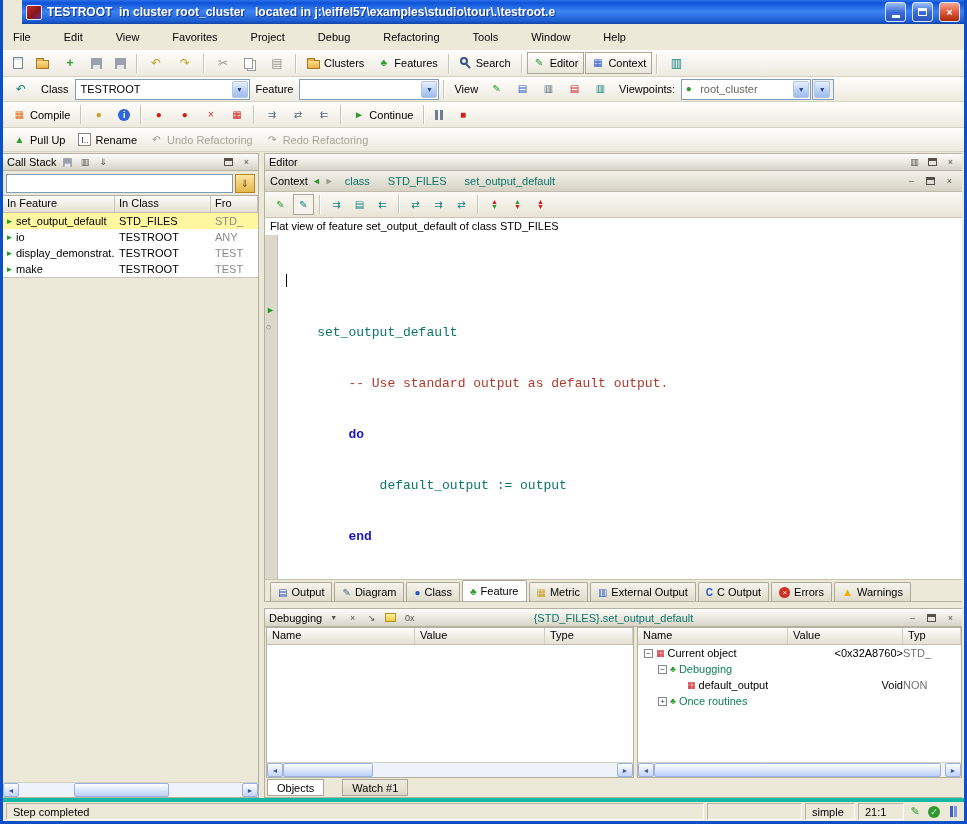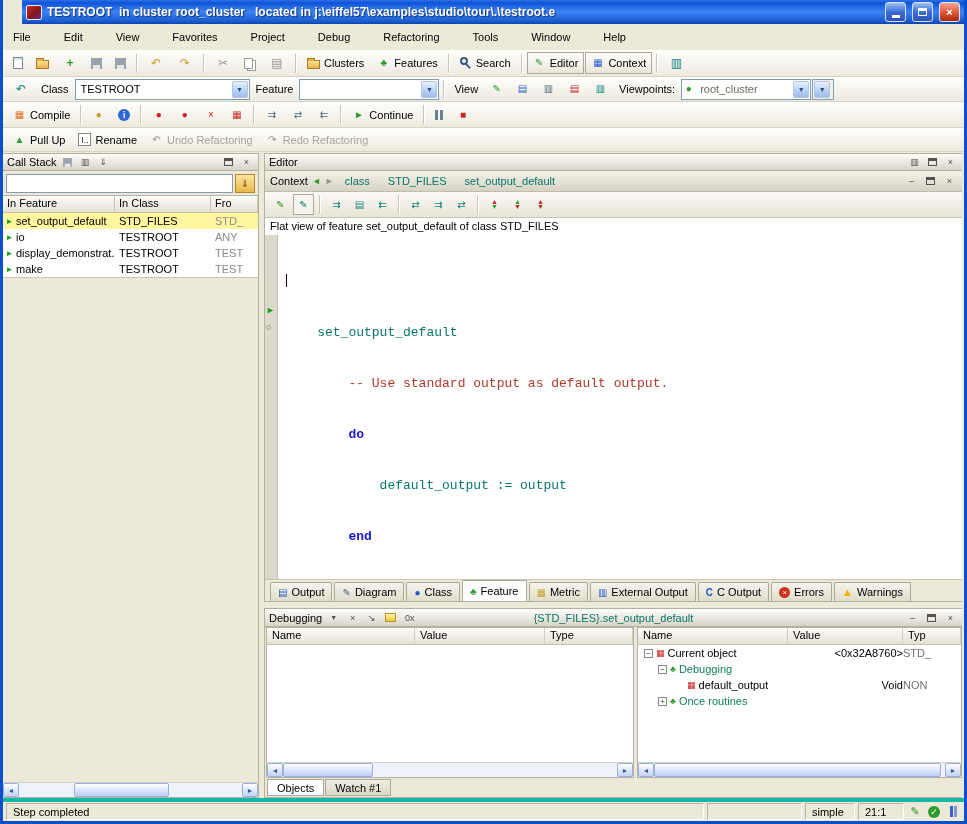--- a/index.html
+++ b/index.html
@@ -172,21 +172,21 @@
   .ind { flex: 0 0 auto; border-left: 1px dotted #AAA; height: 100%; }
   .exp { flex: 0 0 9px; width: 9px; height: 9px; border: 1px solid #888; background: #fff; font-size: 8px;
     line-height: 7px; text-align: center; color: #333; }
   .noexp { flex: 0 0 9px; }
   .oico { font-size: 9px; font-style: normal; }
   .oname { overflow: hidden; }
   .green-name { color: #0E7F5A; }
   .oval { flex: 0 0 115px; padding-left: 5px; overflow: hidden; text-align: right; }
   .otyp { flex: 1; color: #707070; overflow: hidden; }
 
-  .dtabs { flex: 0 0 19px; display: flex; gap: 1px; padding: 1px 0 0 2px; background: #ECE9D8; }
+  .dtabs { flex: 0 0 19px; display: flex; gap: 18px; padding: 1px 0 0 2px; background: #ECE9D8; }
   .dtab { height: 17px; display: flex; align-items: center; padding: 0 9px; border: 1px solid #ACA899;
     background: linear-gradient(#EFECE0, #DDD8C8); }
   .dtab.selected { background: #fff; }
 
   
   .statusbar { flex: 0 0 21px; display: flex; align-items: center; gap: 3px; padding: 1px 3px;
     background: #ECE9D8; border-top: 4px solid #14b8a6; }
   .scell { height: 17px; display: flex; align-items: center; padding: 0 6px; overflow: hidden;
     border: 1px solid #B8B4A6; border-right-color: #fff; border-bottom-color: #fff; white-space: nowrap; }
   .scell.msg { flex: 1; }

